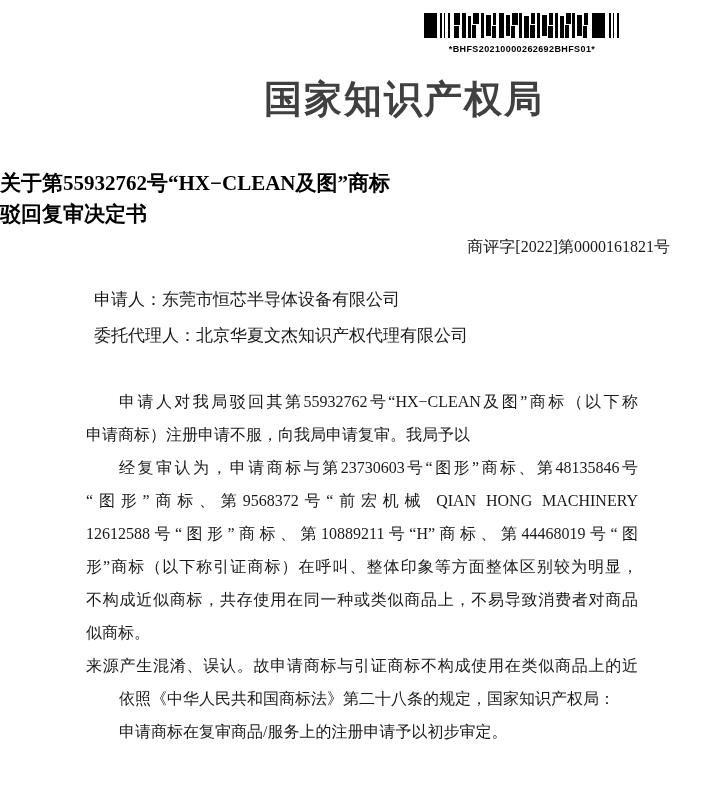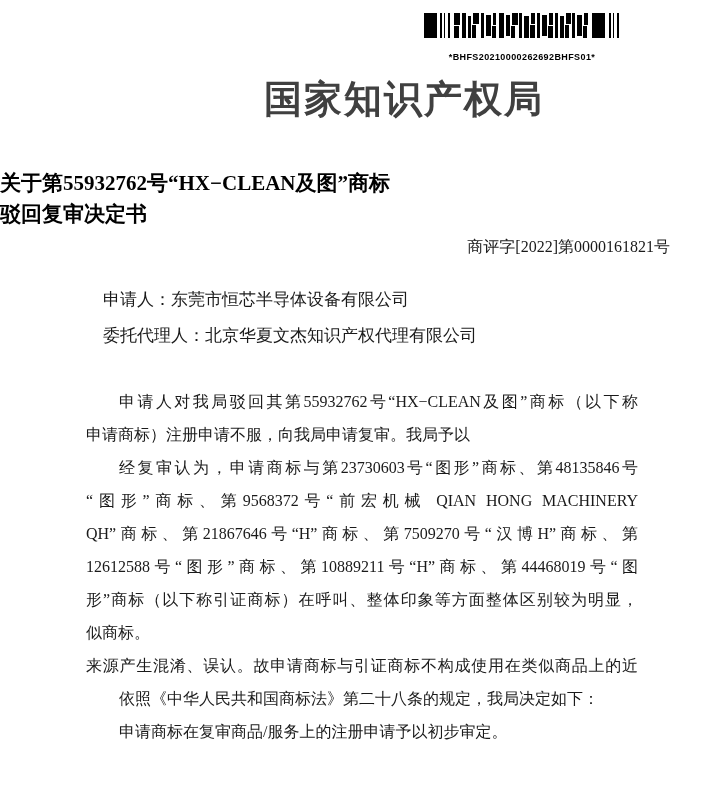--- a/index.html
+++ b/index.html
@@ -14,21 +14,21 @@
   }
   .barcode {
     position: absolute;
     left: 424px;
     top: 13px;
     width: 196px;
     text-align: center;
   }
   .barcode svg { display:block; }
   .barcode-label {
-    margin-top: 14px;
+    margin-top: 6px;
     font-family: "Liberation Sans", "DejaVu Sans", sans-serif;
     font-size: 9px;
     font-weight: bold;
     letter-spacing: 0.4px;
     color: #000;
     white-space: nowrap;
   }
   .agency {
     position: absolute;
     left: 0;
@@ -52,21 +52,21 @@
     color: #000;
   }
   .doc-number {
     position: absolute;
     right: 50px;
     top: 237px;
     font-size: 16px;
   }
   .parties {
     position: absolute;
-    left: 103px;
+    left: 94px;
     top: 282px;
     font-size: 17px;
     line-height: 36px;
   }
   .body-text {
     position: absolute;
     left: 86px;
     top: 385px;
     width: 552px;
     font-size: 16px;
@@ -146,22 +146,22 @@
   <div class="parties">
     <div class="party-line"><span>申请人：</span><span>东莞市恒芯半导体设备有限公司</span></div>
     <div class="party-line"><span>委托代理人：</span><span>北京华夏文杰知识产权代理有限公司</span></div>
   </div>
 
   <div class="body-text">
     <div class="line indent fill">申请人对我局驳回其第55932762号“HX−CLEAN及图”商标（以下称</div>
     <div class="line">申请商标）注册申请不服，向我局申请复审。我局予以</div>
     <div class="line indent fill">经复审认为，申请商标与第23730603号“图形”商标、第48135846号</div>
     <div class="line fill">“图形”商标、第9568372号“前宏机械 QIAN HONG MACHINERY</div>
-    <div class="line fill">QH”商标、第21867646号“H”商标、第7509270号“汉博H”商标、第</div>
     <div class="line fill">12612588号“图形”商标、第10889211号“H”商标、第44468019号“图</div>
     <div class="line fill">形”商标（以下称引证商标）在呼叫、整体印象等方面整体区别较为明显，</div>
+    <div class="line fill">不构成近似商标，共存使用在同一种或类似商品上，不易导致消费者对商品</div>
     <div class="line">似商标。</div>
     <div class="line fill">来源产生混淆、误认。故申请商标与引证商标不构成使用在类似商品上的近</div>
-    <div class="line indent">依照《中华人民共和国商标法》第二十八条的规定，我局决定如下：</div>
+    <div class="line indent">依照《中华人民共和国商标法》第二十八条的规定，国家知识产权局：</div>
     <div class="line indent">申请商标在复审商品/服务上的注册申请予以初步审定。</div>
   </div>
 
 </div>
 
 </body></html>

